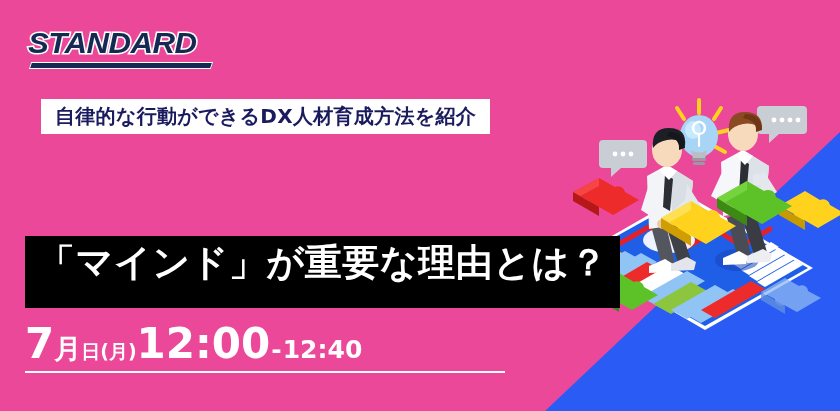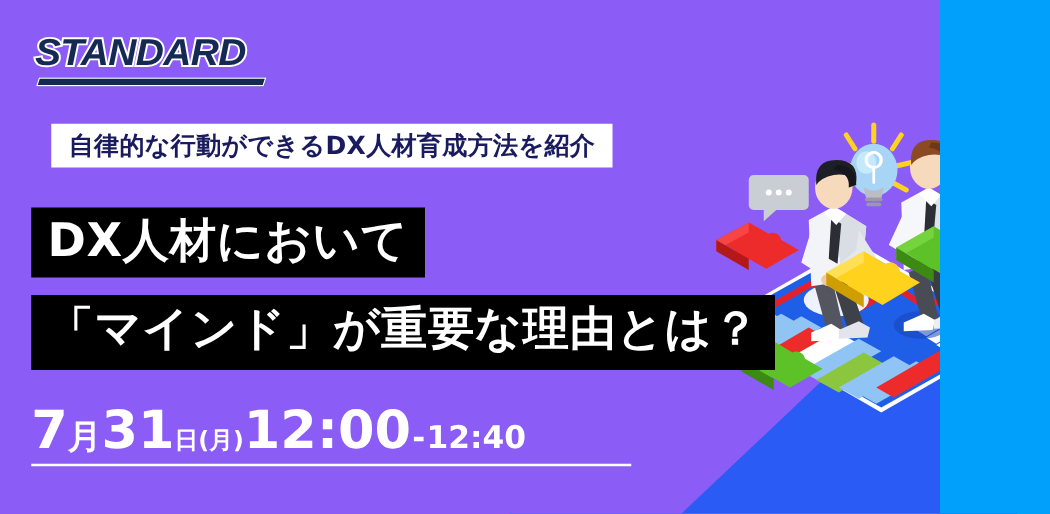--- a/index.html
+++ b/index.html
@@ -5,22 +5,22 @@
   * { margin:0; padding:0; box-sizing:border-box; }
   html,body { width:840px; height:411px; }
   body {
     font-family:"Liberation Sans","DejaVu Sans",sans-serif;
     background:#00a0fb;
     overflow:hidden;
   }
 
   #stage {
     position:relative;
-    width:752px; height:411px;
-    background:#8b5cf6;
+    width:840px; height:411px;
+    background:#ec4899;
     overflow:hidden;
   }
 
   
   .wedge {
     position:absolute;
     left:0; top:0; width:840px; height:411px;
     background:#2a5cf5;
     clip-path:polygon(545px 411px, 840px 132px, 840px 411px);
     z-index:1;
@@ -79,21 +79,21 @@
 
   
   .headline-1, .headline-2 {
     position:absolute;
     z-index:20;
     background:#000000;
     display:inline-block;
     white-space:nowrap;
   }
   .headline-1 { left:25px; top:166px; padding:4px 13px 7px 13px; }
-  .headline-2 { left:25px; top:236px; padding:4px 13px 11px 13px; }
+  .headline-2 { left:25px; top:236px; padding:4px 13px 23px 13px; }
   .headline-text {
     font-family:"DejaVu Sans","Liberation Sans",sans-serif;
     font-weight:700;
     font-size:37px;
     line-height:45px;
     color:#ffffff;
     letter-spacing:0.5px;
     white-space:nowrap;
   }
 
@@ -142,31 +142,27 @@
 
   <div class="logo">
     <span class="logo-word">STANDARD</span>
     <span class="logo-bar"></span>
   </div>
 
   <div class="subtitle-band">
     <span class="subtitle-text">自律的な行動ができるDX人材育成方法を紹介</span>
   </div>
 
-  <div class="headline-1">
-    <span class="headline-text">DX人材において</span>
-  </div>
   <div class="headline-2">
     <span class="headline-text">「マインド」が重要な理由とは？</span>
   </div>
 
   <div class="datetime-row">
     <span class="dt-big">7</span>
     <span class="dt-mid">月</span>
-    <span class="dt-big">31</span>
     <span class="dt-small">日</span>
     <span class="dt-small">(月)</span>
     <span class="dt-big">12:00</span>
     <span class="dt-dash">-</span>
     <span class="dt-time2">12:40</span>
   </div>
   <div class="dt-underline"></div>
 
   <div class="illus">
     <svg width="275" height="245" viewBox="0 0 275 245" xmlns="http://www.w3.org/2000/svg">

